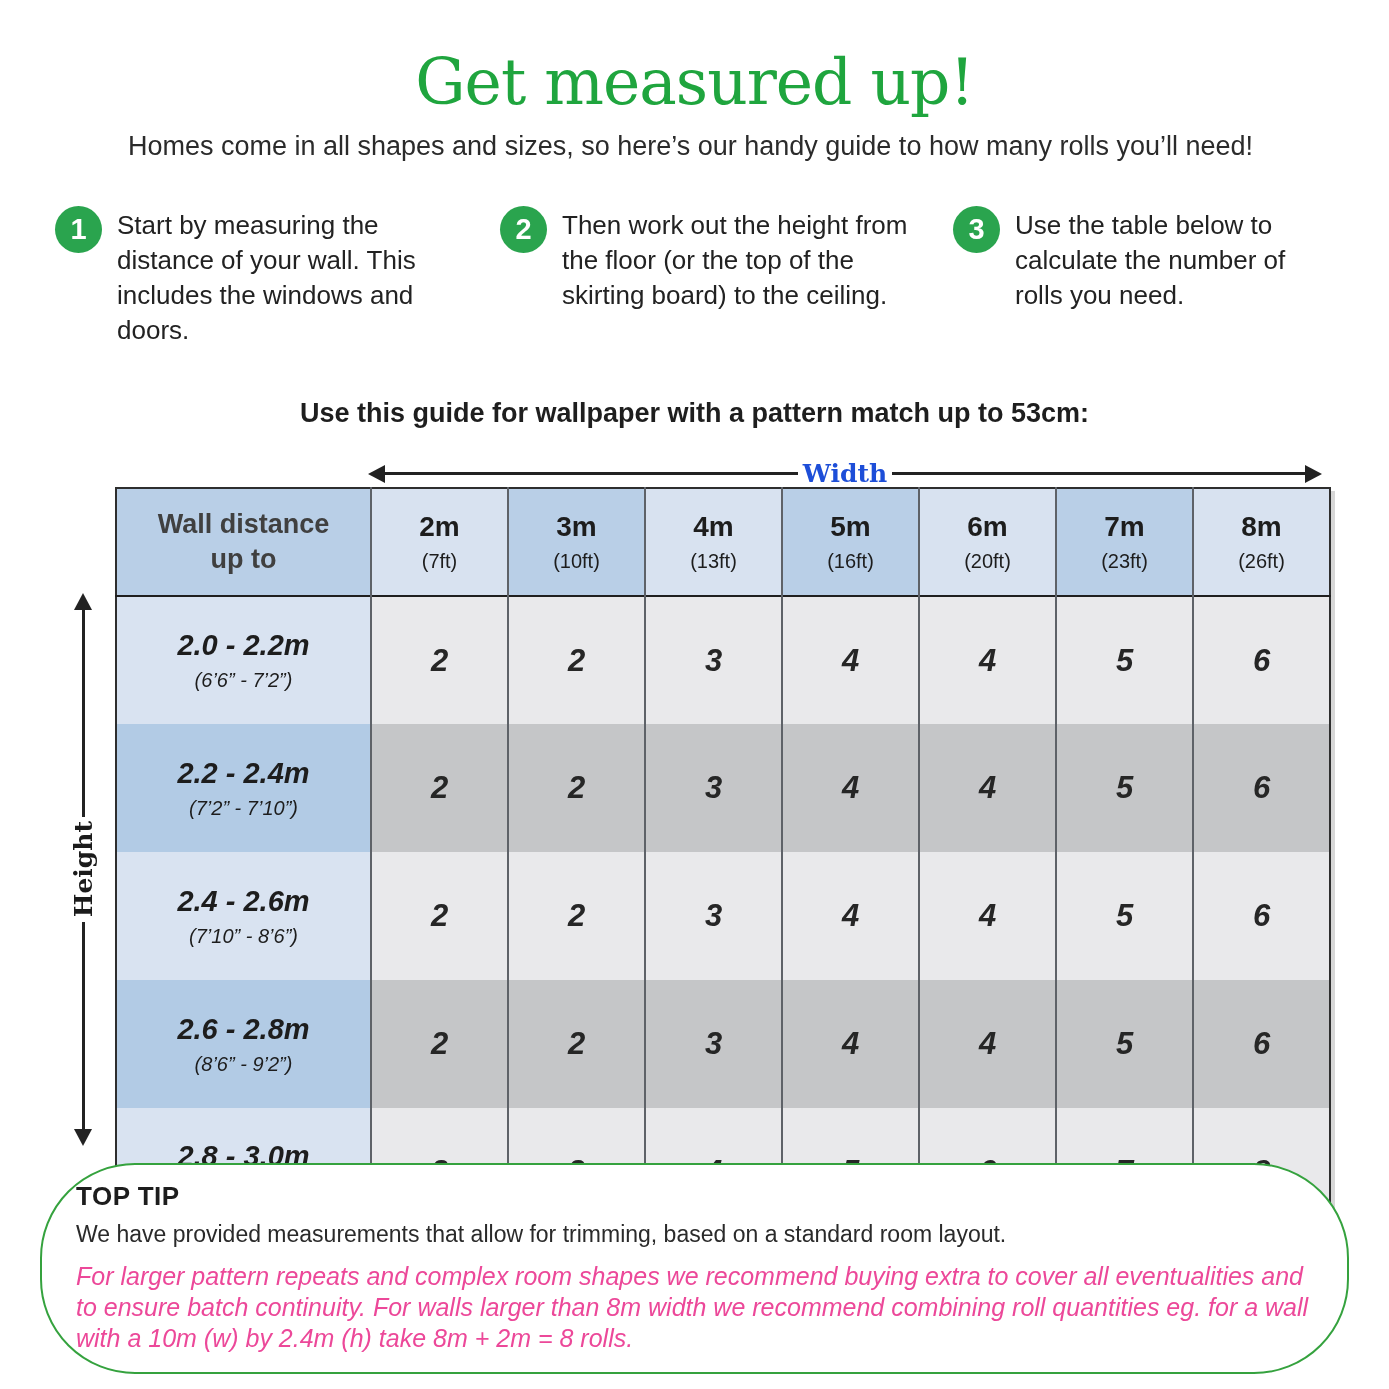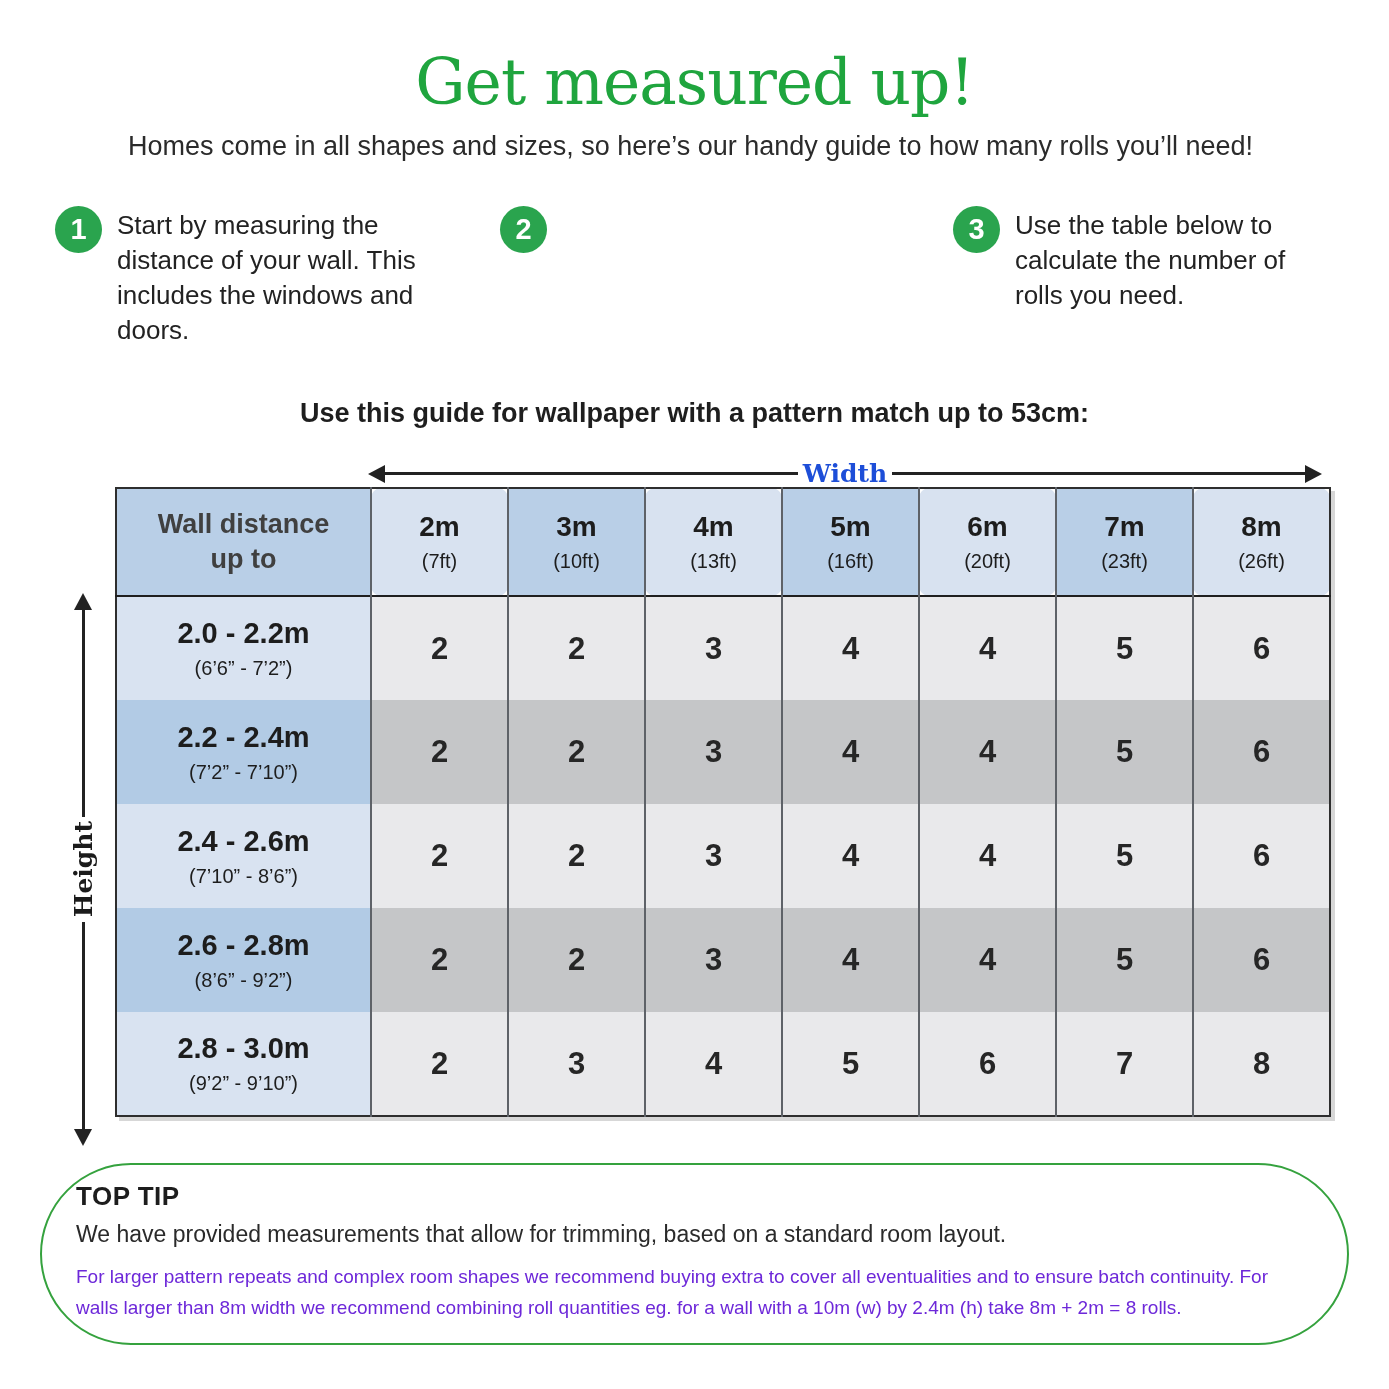--- a/index.html
+++ b/index.html
@@ -47,62 +47,63 @@
     font-family:"DejaVu Serif", serif; font-weight:bold; font-size:25px; margin:4px 0; color:#1b1b1b; }
   .tri-up   { width:0; height:0; border-left:9px solid transparent; border-right:9px solid transparent; border-bottom:17px solid #222; }
   .tri-down { width:0; height:0; border-left:9px solid transparent; border-right:9px solid transparent; border-top:17px solid #222; }
 
   
   table.rolls { position:absolute; left:115px; top:487px; width:1216px;
     border-collapse:collapse; table-layout:fixed;
     border:2px solid #2e2e2e; box-shadow:4px 4px 0 rgba(140,140,140,0.35); }
   col.label-col { width:255px; }
   thead tr { height:108px; }
-  tbody tr { height:104px; }
+  tbody tr { height:128px;font-style:italic; }
   th, td { border-left:2px solid #5e6268; vertical-align:middle; }
   th:first-child, td:first-child { border-left:none; }
   thead tr { border-bottom:2px solid #1f1f1f; }
   th.corner { background:var(--header-blue-dark); font-size:27px; font-weight:bold;
     line-height:35px; text-align:center; padding:0 24px; color:#404040; }
   th.colhead { text-align:center; color:#1d1d1d; }
   th.colhead .m  { font-size:28px; font-weight:bold; }
   th.colhead .ft { font-size:20px; font-weight:normal; margin-top:7px; }
-  th.col-light { background:var(--header-blue-light);border-radius:10px; }
+  th.col-light { background:var(--header-blue-light); }
   th.col-dark  { background:var(--header-blue-dark); }
   th.rowlabel { text-align:center; color:#1d1d1d; }
   th.rowlabel .range    { font-size:29px; font-weight:bold; }
   th.rowlabel .imperial { font-size:20px; font-weight:normal; margin-top:7px; }
   tr.row-light th.rowlabel { background:var(--label-blue-light); }
   tr.row-dark  th.rowlabel { background:var(--label-blue-dark); }
   td.val { text-align:center; font-size:31px; font-weight:bold; color:#262626; }
   tr.row-light td.val { background:var(--cell-grey-light); }
   tr.row-dark  td.val { background:var(--cell-grey-dark); }
 
   
   .tip-box { position:absolute; left:40px; top:1163px; width:1309px; min-height:182px;
     border:2px solid var(--tip-green); border-radius:95px; 
     padding:16px 34px 18px; background:#fff; }
   .tip-head  { font-size:26px; font-weight:bold; letter-spacing:0.5px; color:#1d1d1d; }
   .tip-line1 { font-size:23px; margin-top:9px; color:#2a2a2a; }
-  .tip-line2 { font-size:19px; margin-top:13px; line-height:31px; color:#6d28d9; }
+  .tip-line2 { font-size:25px; margin-top:13px; line-height:31px; color:#ec4899;font-style:italic; }
 </style>
 </head>
 <body>
 
 <div class="page">
 
   <h1 class="title">Get measured up!</h1>
   <p class="subtitle">Homes come in all shapes and sizes, so here’s our handy guide to how many rolls you’ll need!</p>
 
   <div class="step step-1">
     <div class="step-num">1</div>
     <div class="step-text">Start by measuring the distance of your wall. This includes the windows and doors.</div>
   </div>
   <div class="step step-2">
     <div class="step-num">2</div>
+    <div class="step-text">Then work out the height from the floor (or the top of the skirting board) to the ceiling.</div>
   </div>
   <div class="step step-3">
     <div class="step-num">3</div>
     <div class="step-text">Use the table below to calculate the number of rolls you need.</div>
   </div>
 
   <p class="caption">Use this guide for wallpaper with a pattern match up to 53cm:</p>
 
   <div class="width-arrow">
     <span class="tri-left"></span>

